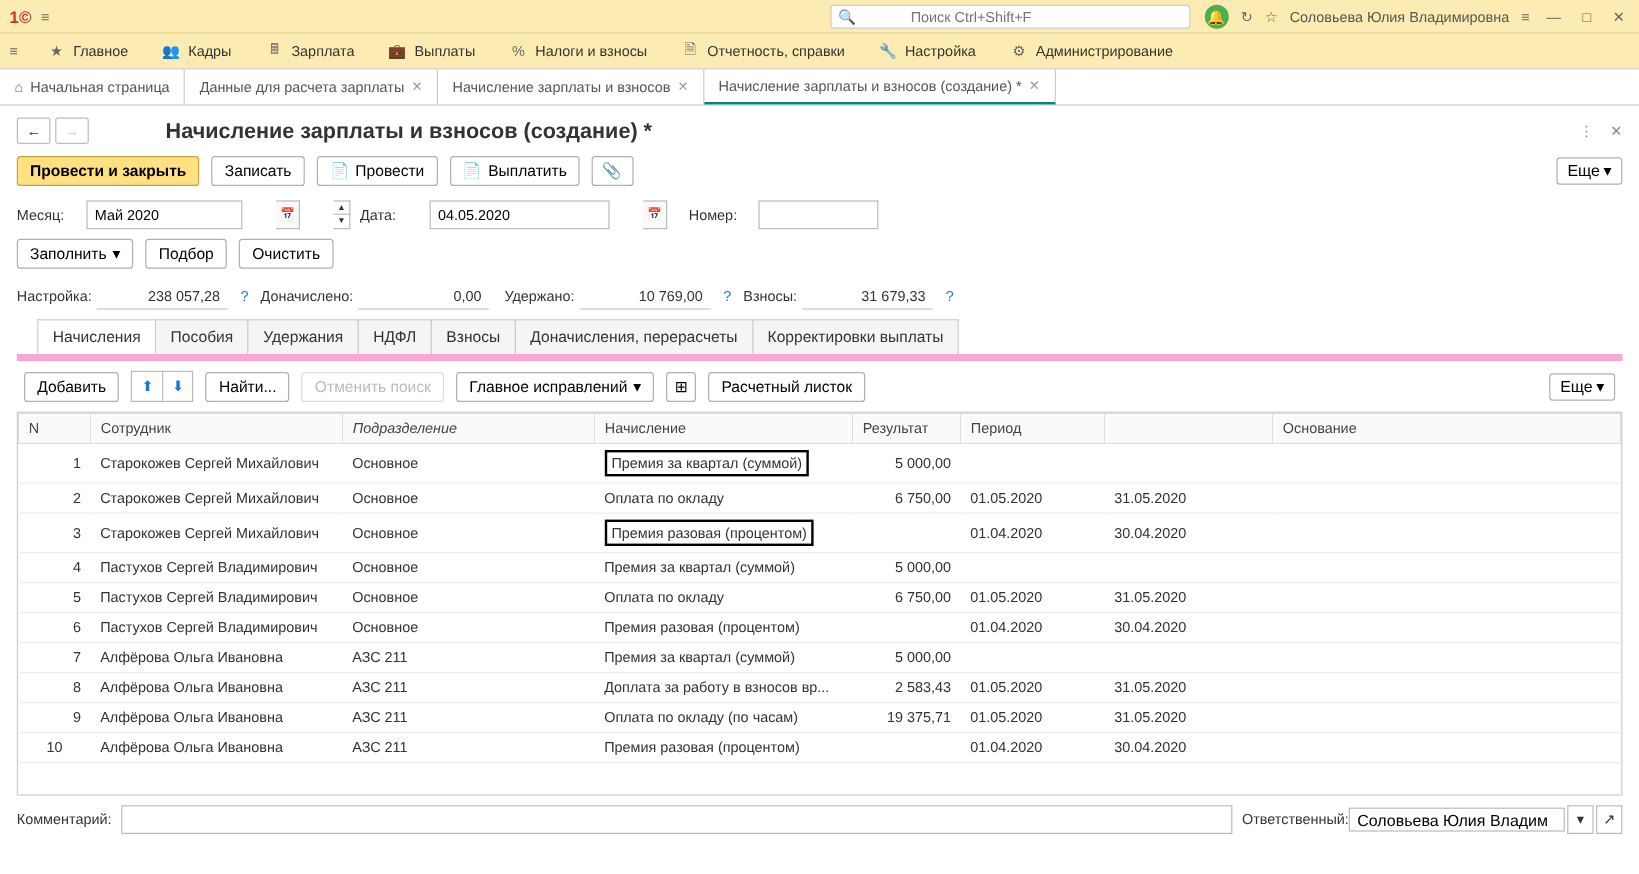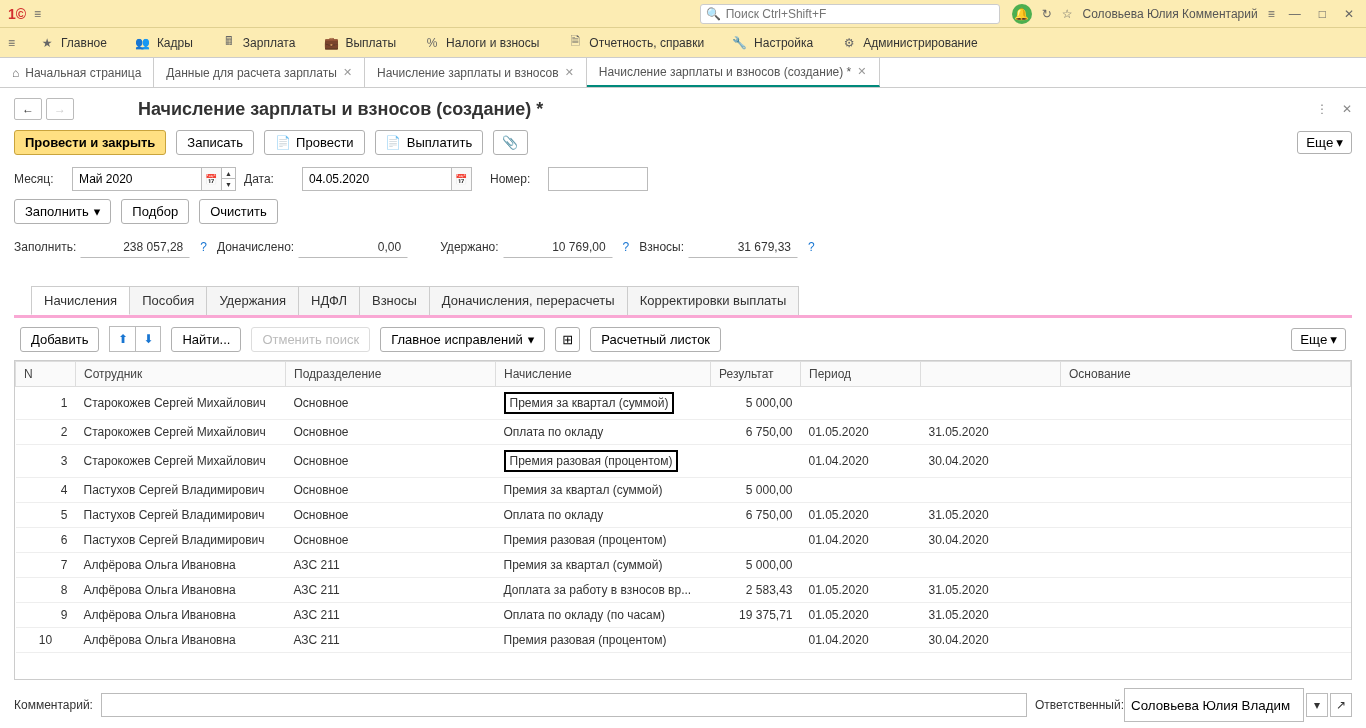--- a/index.html
+++ b/index.html
@@ -3,21 +3,21 @@
 <meta charset="utf-8">
 <style>
 * { box-sizing: border-box; margin: 0; padding: 0; font-family: Arial, sans-serif; }
 body { font-size: 12px; background: #fff; color: #333; overflow: hidden; }
 
 
 .titlebar { background: #fcecb3; height: 28px; display: flex; align-items: center; padding: 0 8px; border-bottom: 1px solid #e0d090; }
 .logo-1c { color: #d32f2f; font-weight: bold; font-size: 14px; margin-right: 8px; }
 .title-text { color: #555; font-size: 13px; }
 .search-box { margin-left: auto; display: flex; align-items: center; background: #fff; border: 1px solid #ccc; border-radius: 3px; padding: 2px 6px; width: 300px; }
-.search-box input { border: none; outline: none; width: 100%; font-size: 12px; }
+.search-box input { border: none; outline: none; width: 100%; font-size: 12px; margin-left: 41px; }
 .mag-icon { color: #999; margin-right: 4px; }
 .titlebar-right { display: flex; align-items: center; gap: 10px; margin-left: 12px; color: #666; }
 .bell-circle { width: 20px; height: 20px; background: #4caf50; border-radius: 50%; display: flex; align-items: center; justify-content: center; color: #fff; font-size: 12px; }
 .user-name { color: #555; font-size: 12px; }
 .win-btn { cursor: pointer; padding: 2px 4px; color: #666; }
 
 
 .mainmenu { background: #fcecb3; height: 30px; display: flex; align-items: center; padding: 0 8px; border-bottom: 1px solid #ccc; gap: 20px; }
 .menu-item { display: flex; align-items: center; gap: 6px; cursor: pointer; padding: 4px; color: #333; }
 .menu-icon { width: 16px; height: 16px; display: inline-flex; align-items: center; justify-content: center; color: #666; }
@@ -42,84 +42,84 @@
 .toolbar-right { margin-left: auto; }
 .eshe-btn { border: 1px solid #b0b0b0; background: #fff; padding: 3px 8px; border-radius: 3px; cursor: pointer; display: flex; align-items: center; gap: 3px; }
 
 
 .form-row { display: flex; align-items: center; padding: 4px 14px; gap: 8px; }
 .form-label { color: #333; min-width: 50px; }
 .form-input { border: 1px solid #bbb; padding: 3px 6px; font-size: 12px; height: 24px; }
 .month-input { width: 130px; }
 .date-input { width: 150px; }
 .num-input { width: 100px; }
-.input-group { display: flex; align-items: center; }
+.input-group { display: flex; align-items: center; gap: 28px; }
 .input-btn { border: 1px solid #bbb; border-left: none; background: #f9f9f9; height: 24px; width: 20px; display: flex; align-items: center; justify-content: center; font-size: 10px; cursor: pointer; }
 .stepper { display: flex; flex-direction: column; }
 .stepper span { border: 1px solid #bbb; border-left: none; height: 12px; width: 14px; font-size: 7px; display: flex; align-items: center; justify-content: center; cursor: pointer; }
 .stepper span:last-child { border-top: none; }
 
 
 .fill-row { display: flex; padding: 4px 14px; gap: 10px; }
 
 
 .totals-row { display: flex; align-items: center; padding: 8px 14px; gap: 4px; }
 .total-label { color: #333; }
 .total-value { border: 1px solid transparent; border-bottom: 1px solid #bbb; padding: 3px 6px; text-align: right; width: 110px; }
 .q-blue { color: #1976d2; margin: 0 6px; cursor: help; }
 
 
-.subtabs { display: flex; border-bottom: 3px solid #f9a8d4; margin: 20px 14px 0; padding-left: 17px; }
+.subtabs { display: flex; border-bottom: 6px solid #f9a8d4; margin: 0 14px 0; padding-left: 17px; }
 .subtab { padding: 6px 12px; border: 1px solid #ccc; border-bottom: none; background: #f5f5f5; cursor: pointer; margin-right: -1px; font-size: 13px; }
 .subtab.active { background: #fff; border-bottom: 1px solid #fff; position: relative; z-index: 1; }
 
 
 .table-toolbar { display: flex; padding: 8px 20px; gap: 10px; align-items: center; }
 .arrow-btns { display: flex; }
 .arrow-btn { border: 1px solid #bbb; background: #fff; width: 26px; height: 26px; display: flex; align-items: center; justify-content: center; cursor: pointer; }
 .arrow-btn:first-child { border-right: none; }
 .arrow-up { color: #1976d2; }
 .arrow-down { color: #1976d2; }
 .btn-disabled { color: #bbb; border-color: #ddd; }
 
 
 .table-wrap { margin: 0 14px; border: 1px solid #ccc; height: 320px; overflow-y: scroll; position: relative; }
 .data-table { width: 100%; border-collapse: collapse; }
 .data-table th { background: #fafafa; border: 1px solid #ddd; padding: 5px 8px; text-align: left; font-weight: normal; color: #444; font-size: 12px; position: sticky; top: 0; }
 .data-table td { border-bottom: 1px solid #eee; padding: 5px 8px; font-size: 12px; }
 .col-n { width: 60px; text-align: right; }
 .col-emp { width: 210px; }
-.col-dep { width: 210px; }
+.col-dep { width: 210px; font-style: italic; }
 .col-accrual { width: 215px; }
 .col-result { width: 90px; text-align: right; }
 .col-period1 { width: 120px; }
 .col-period2 { width: 140px; }
 .highlight-box { border: 2px solid #000; padding: 2px 4px; display: inline-block; }
 
 
 .footer { display: flex; align-items: center; padding: 8px 14px; }
 .comment-field { flex: 1; border: 1px solid #bbb; padding: 3px 6px; height: 24px; margin: 0 8px; }
-.resp-select { border: 1px solid #bbb; padding: 3px 6px; height: 34px; width: 180px; }
+.resp-select { border: 1px solid #bbb; padding: 3px 6px; height: 20px; width: 180px; }
 .popup-icon { border: 1px solid #bbb; height: 24px; width: 22px; display: flex; align-items: center; justify-content: center; margin-left: 2px; cursor: pointer; }
 </style>
 </head>
 <body>
 
 <div class="titlebar">
   <span class="logo-1c">1©</span>
   <span style="margin-right:10px;color:#666;">≡</span>
   <div class="search-box">
     <span class="mag-icon">🔍</span>
     <input placeholder="Поиск Ctrl+Shift+F" style="">
   </div>
   <div class="titlebar-right">
     <span class="bell-circle">🔔</span>
     <span>↻</span>
     <span>☆</span>
-    <span class="user-name">Соловьева Юлия Комментарий</span>
+    <span class="user-name">Соловьева Юлия Владимировна</span>
     <span>≡</span>
     <span class="win-btn">—</span>
     <span class="win-btn">□</span>
     <span class="win-btn">✕</span>
   </div>
 </div>
 
 <div class="mainmenu">
   <span style="color:#666;">≡</span>
   <div class="menu-item">
@@ -229,26 +229,26 @@
 <div class="fill-row">
   <button class="btn">
       <span>Заполнить</span> 
       <span>▾</span>
     </button>
   <button class="btn">Подбор</button>
   <button class="btn">Очистить</button>
 </div>
 
 <div class="totals-row">
-  <span class="total-label">Заполнить:</span>
+  <span class="total-label">Настройка:</span>
   <span class="total-value">238 057,28</span>
   <span class="q-blue">?</span>
   <span class="total-label">Доначислено:</span>
   <span class="total-value">0,00</span>
-  <span class="total-label" style="margin-left:28px;">Удержано:</span>
+  <span class="total-label" style="margin-left:8px;">Удержано:</span>
   <span class="total-value">10 769,00</span>
   <span class="q-blue">?</span>
   <span class="total-label">Взносы:</span>
   <span class="total-value">31 679,33</span>
   <span class="q-blue">?</span>
 </div>
 
 <div class="subtabs">
   <div class="subtab active">Начисления</div>
   <div class="subtab">Пособия</div>

